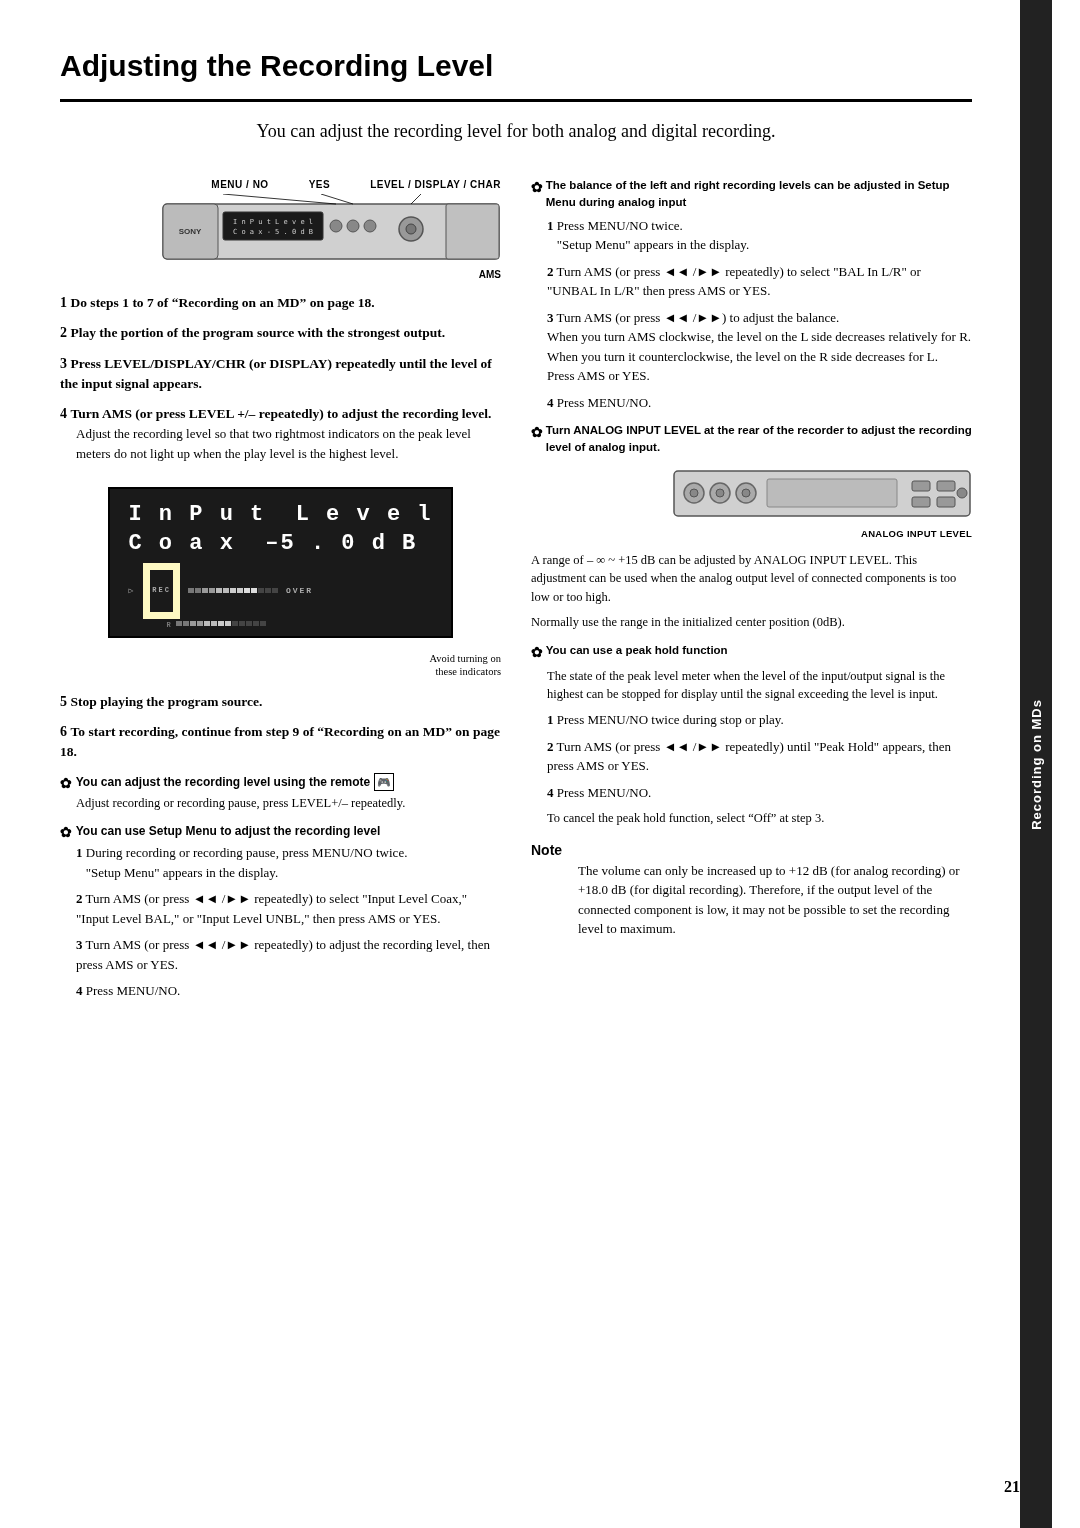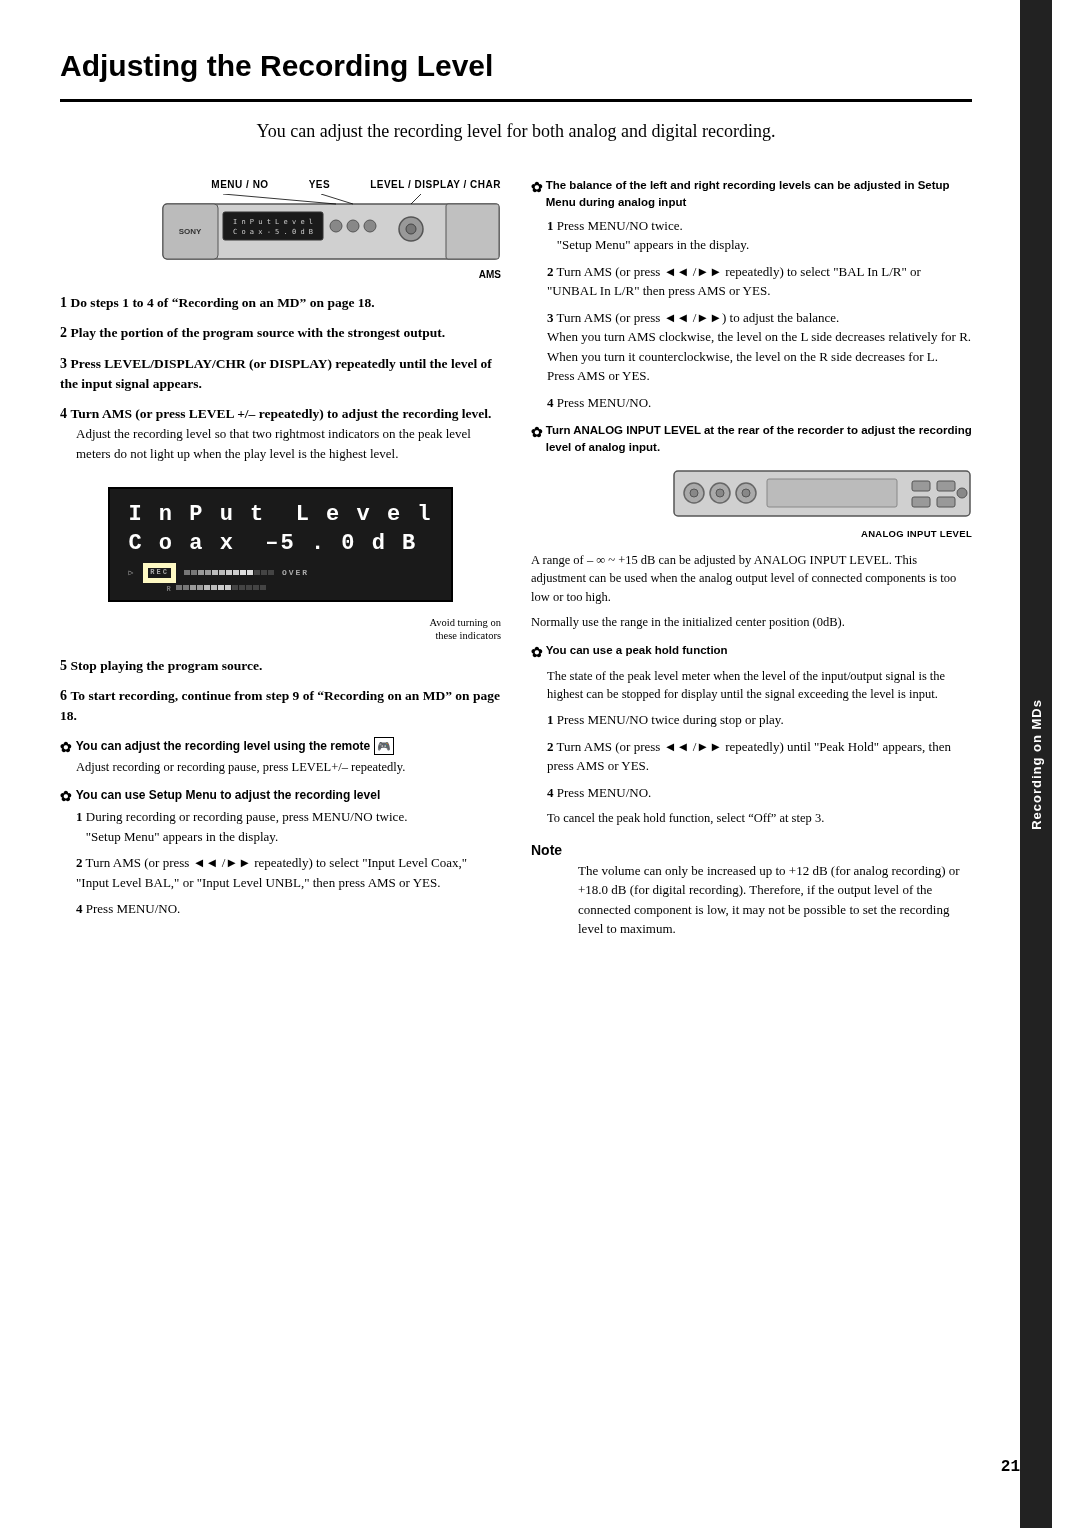--- a/index.html
+++ b/index.html
@@ -165,24 +165,24 @@
       font-family: Arial, sans-serif;
       font-weight: bold;
       text-align: center;
       letter-spacing: 0.3px;
       margin-top: 3px;
     }
 
     
     .page-number {
       position: absolute;
-      bottom: 52px;
+      bottom: 32px;
       right: 60px;
       font-size: 16px;
-      font-family: Liberation Mono, monospace;
+      font-family: Liberation Serif, serif;
       font-weight: bold;
     }
 
     
     .bold-step-line {
       font-weight: bold;
     }
 
     p { line-height: 1.5; margin-bottom: 6px; }
 
@@ -298,21 +298,21 @@
 
             <line x1="160" y1="0" x2="192" y2="10" stroke="#000" stroke-width="0.8"></line>
 
             <line x1="260" y1="0" x2="250" y2="10" stroke="#000" stroke-width="0.8"></line>
           </svg>
           <div class="ams-label">AMS</div>
         </div>
 
         <div class="step">
           <span class="step-num">1 </span>
-          <span class="step-main bold-step-line">Do steps 1 to 4 of “Recording on an MD” on page 18.</span>
+          <span class="step-main bold-step-line">Do steps 1 to 7 of “Recording on an MD” on page 18.</span>
         </div>
 
         <div class="step">
           <span class="step-num">2 </span>
           <span class="step-main bold-step-line">Play the portion of the program source with the strongest output.</span>
         </div>
 
         <div class="step">
           <span class="step-num">3 </span>
           <span class="step-main bold-step-line">Press LEVEL/DISPLAY/CHR (or DISPLAY) repeatedly until the level of the input signal appears.</span>
@@ -324,21 +324,21 @@
           <div class="step-sub">Adjust the recording level so that two rightmost indicators on the peak level meters do not light up when the play level is the highest level.</div>
         </div>
 
         <div class="diagram-section">
           <div class="input-level-display">
             <div>I n P u t &nbsp;L e v e l</div>
             <div>C o a x &nbsp;–5 . 0 d B</div>
 
             <div style="display:flex;align-items:center;gap:8px;margin-top:5px;">
               <span style="font-size:8px;color:#aaa;">▷</span>
-              <span style="font-size:7px;color:#aaa;border:5px solid #fef9c3;padding:0 2px;">REC</span>
+              <span style="font-size:7px;color:#aaa;border:7px solid #fef9c3;padding:16px 2px;">REC</span>
               <div style="display:flex;gap:1px;">
                 <div style="width:6px;height:5px;background:#777;"></div>
                 <div style="width:6px;height:5px;background:#777;"></div>
                 <div style="width:6px;height:5px;background:#999;"></div>
                 <div style="width:6px;height:5px;background:#999;"></div>
                 <div style="width:6px;height:5px;background:#bbb;"></div>
                 <div style="width:6px;height:5px;background:#bbb;"></div>
                 <div style="width:6px;height:5px;background:#ccc;"></div>
                 <div style="width:6px;height:5px;background:#ccc;"></div>
                 <div style="width:6px;height:5px;background:#ddd;"></div>
@@ -399,20 +399,23 @@
           </div>
           <div class="tip-content">
             <div class="right-step">
               <strong>1</strong> During recording or recording pause, press MENU/NO twice.<br>
               &nbsp;&nbsp;&nbsp;"Setup Menu" appears in the display.
             </div>
             <div class="right-step">
               <strong>2</strong> Turn AMS (or press ◄◄&nbsp;/►► repeatedly) to select "Input Level Coax," "Input Level BAL," or "Input Level UNBL," then press AMS or YES.
             </div>
             <div class="right-step">
+              <strong>3</strong> Turn AMS (or press ◄◄&nbsp;/►► repeatedly) to adjust the recording level, then press AMS or YES.
+            </div>
+            <div class="right-step">
               <strong>4</strong> Press MENU/NO.
             </div>
           </div>
         </div>
 
       </div>
 
       <div class="right-col">
 
         <div class="tip-box right-tip-box">

